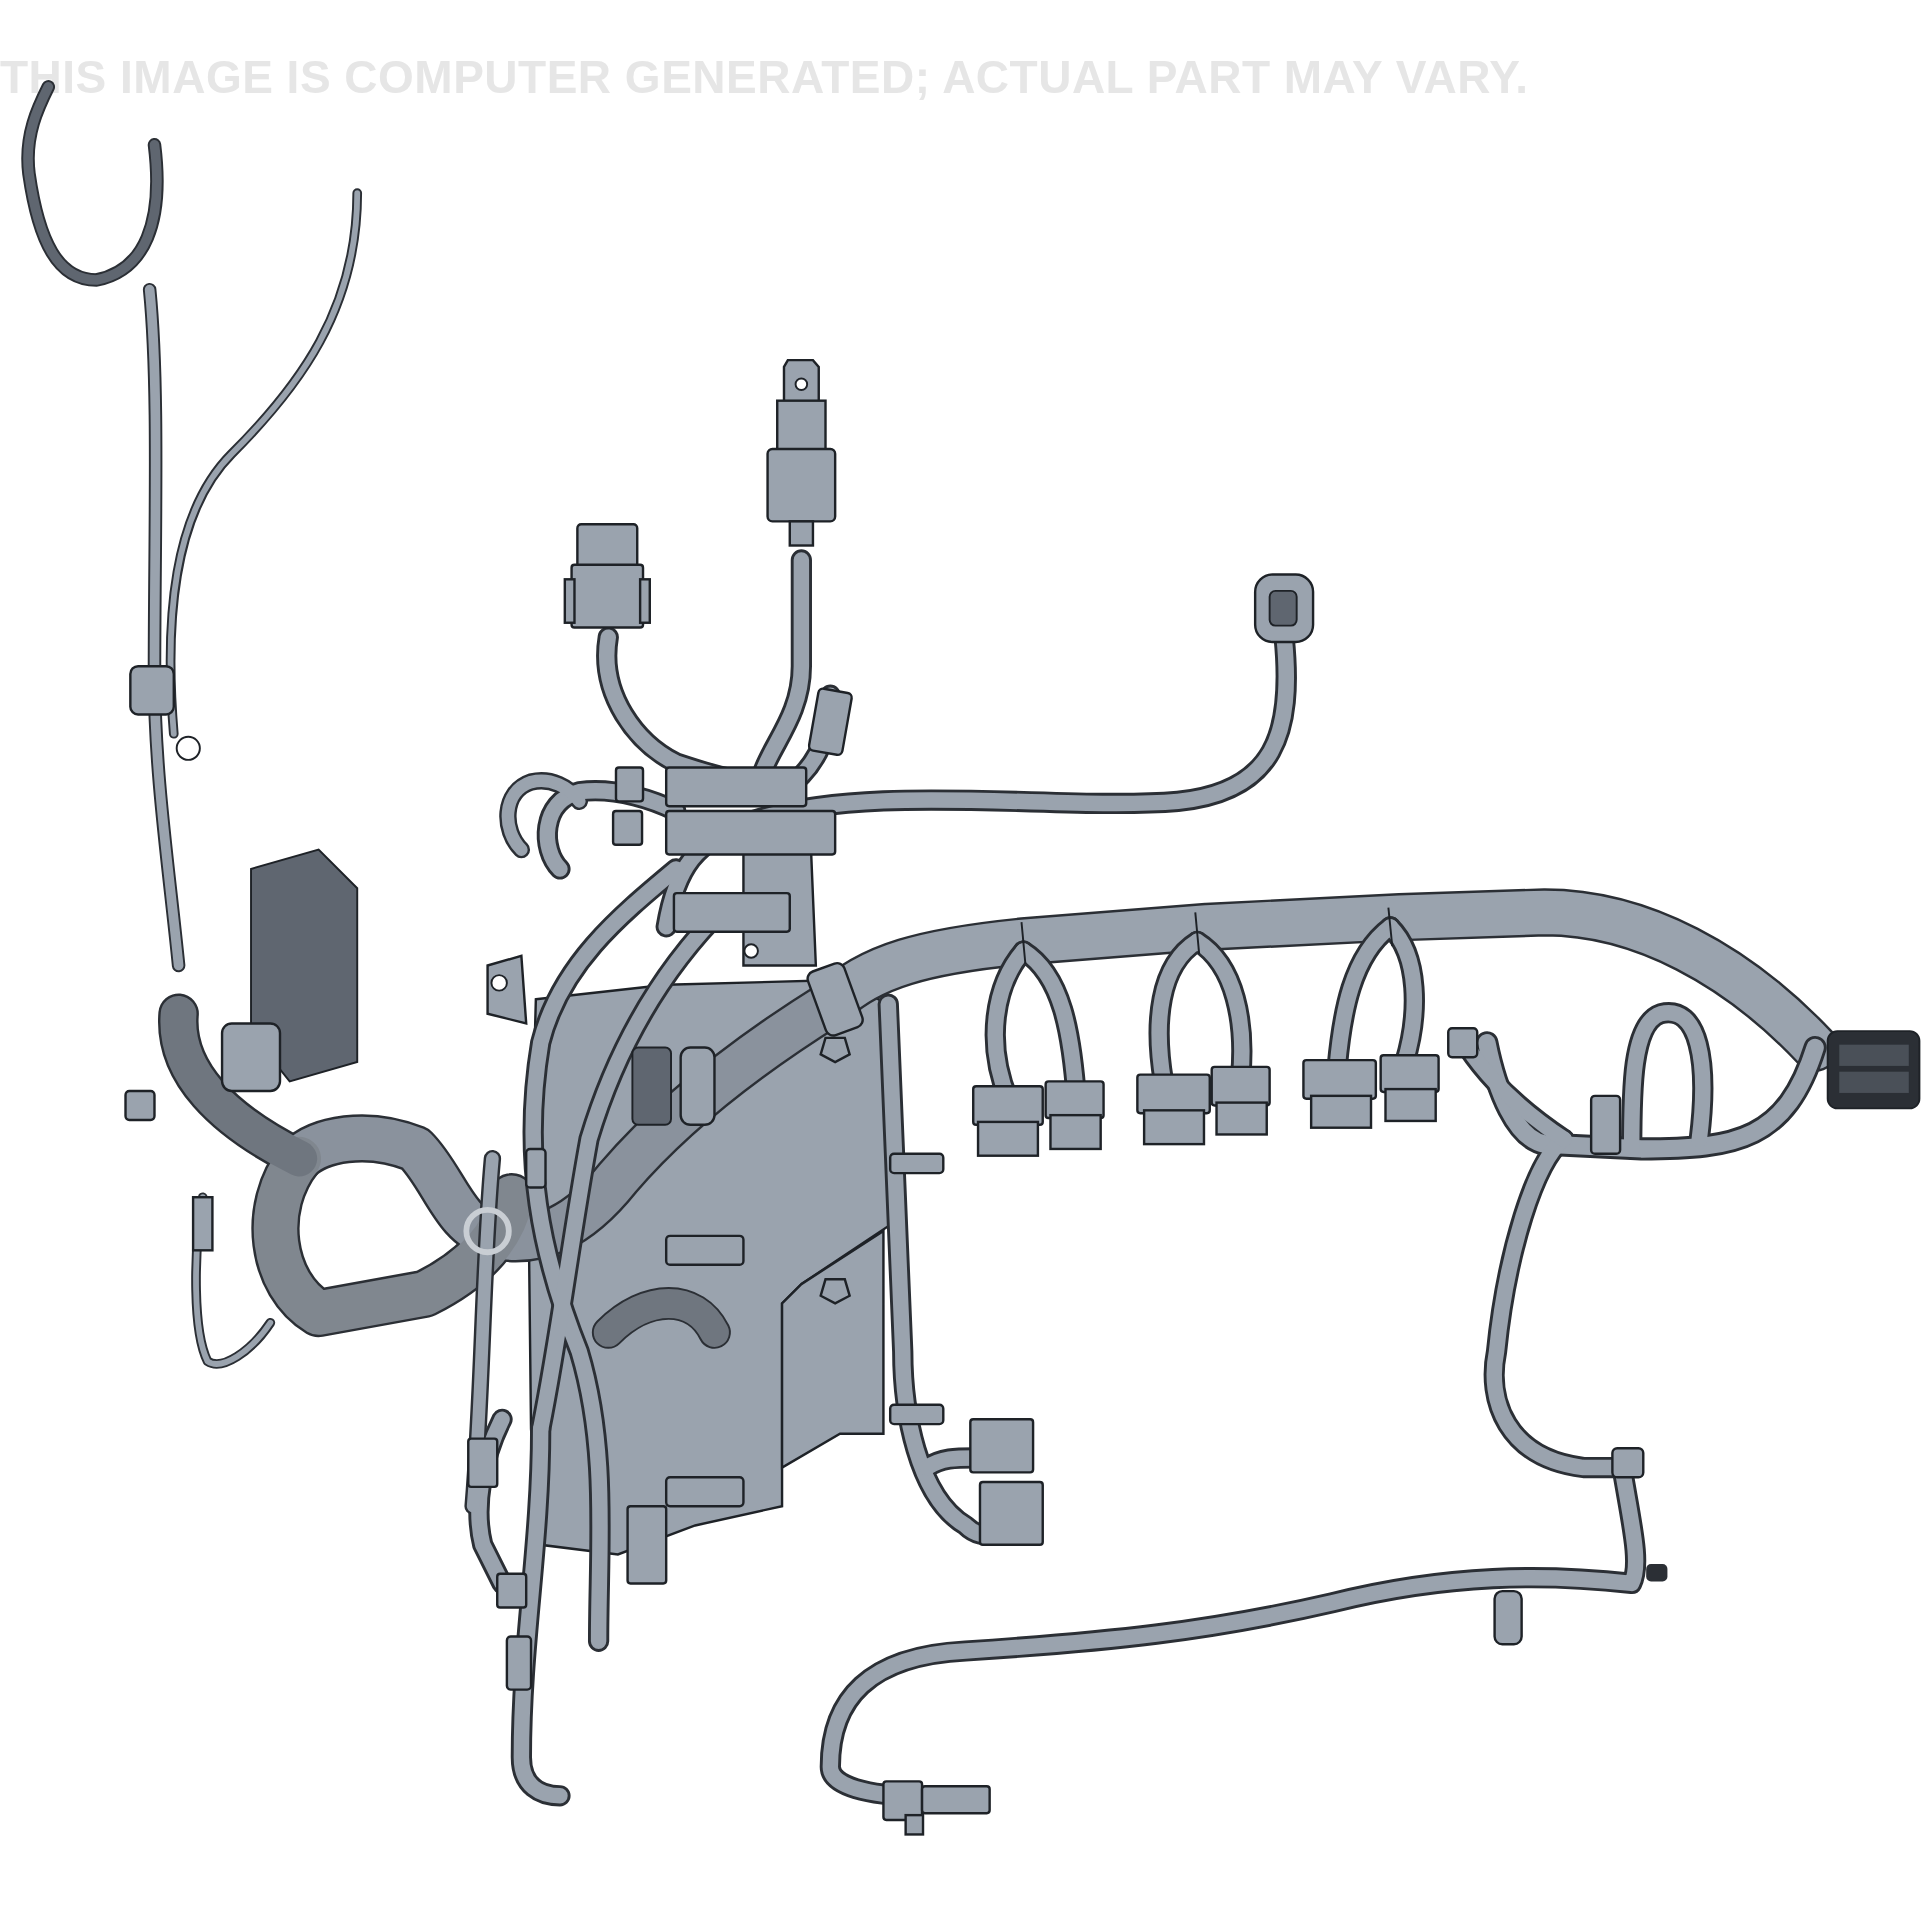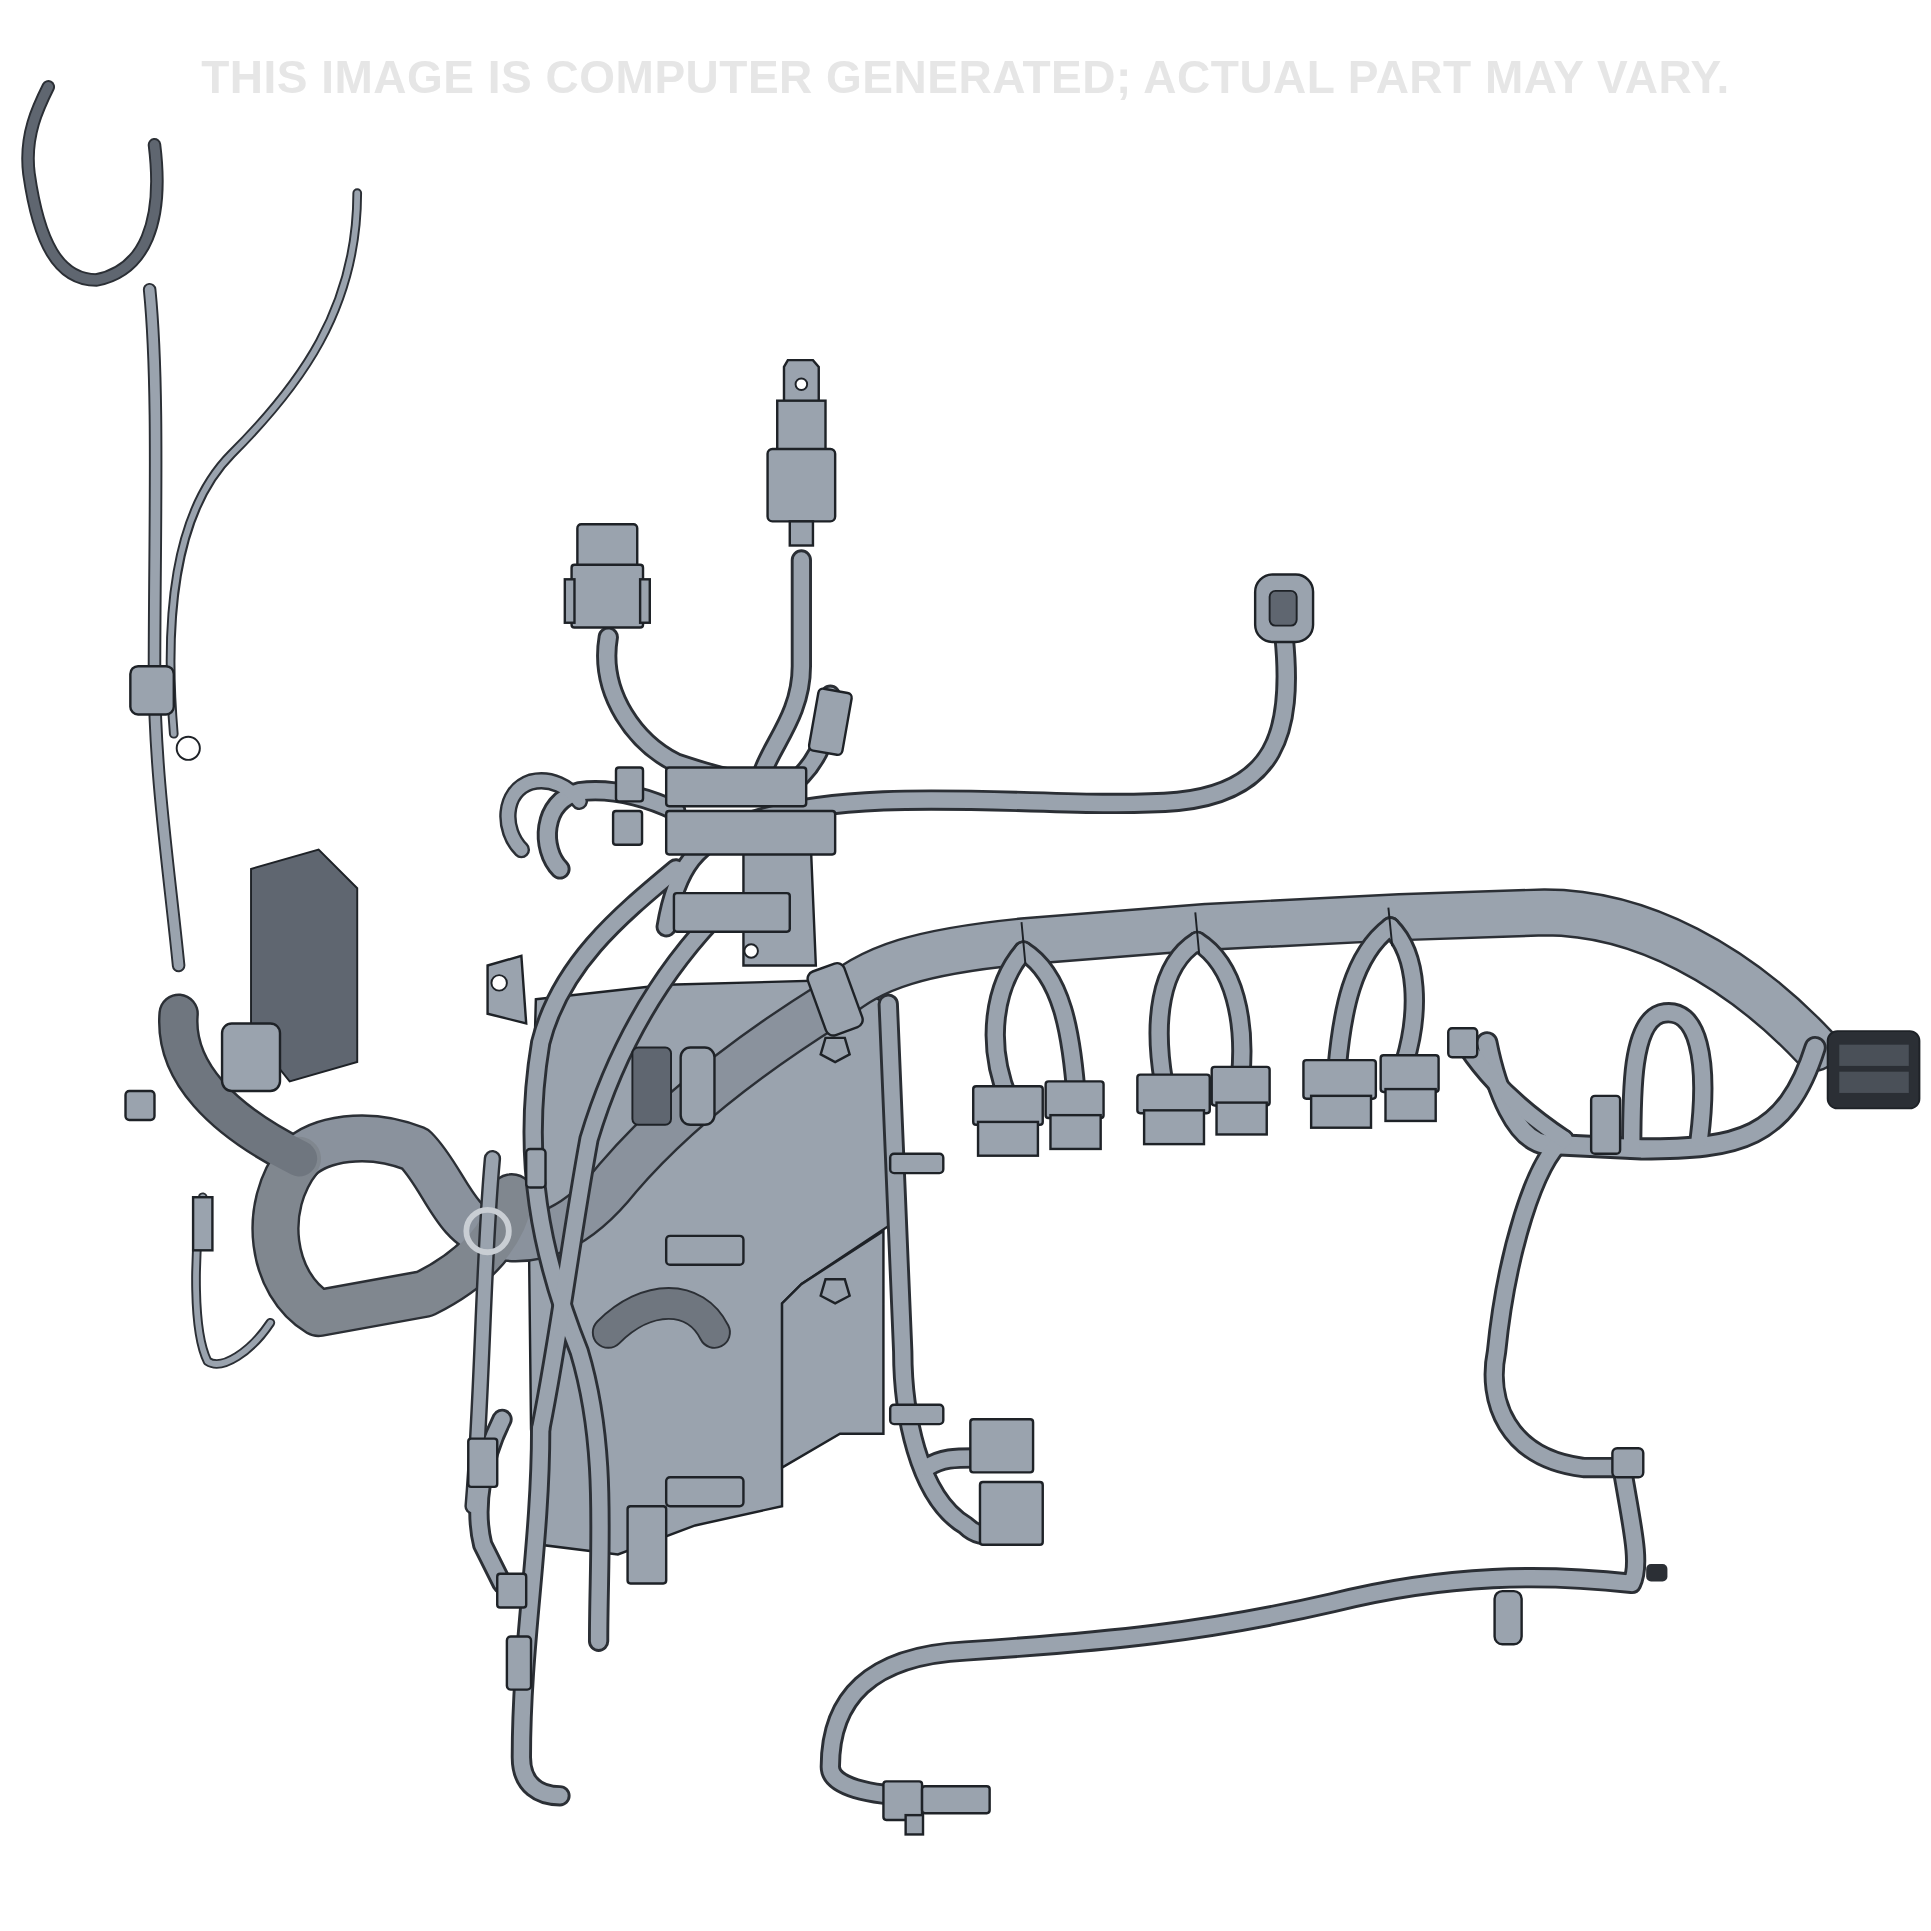--- a/index.html
+++ b/index.html
@@ -1,17 +1,17 @@
 <!DOCTYPE html>
 <html><head>
 <meta charset="utf-8">
 <style>
   html,body{margin:0;padding:0;background:#ffffff;}
   #stage{position:relative;width:1931px;height:1931px;overflow:hidden;background:#ffffff;}
-  #watermark{position:absolute;left:0;top:50px;width:1931px;text-align:center;
+  #watermark{position:absolute;left:0;top:50px;width:1931px;text-align:left;
     font-family:"Liberation Sans",sans-serif;font-weight:bold;font-size:46px;
     letter-spacing:0.5px;color:#e6e6e6;white-space:nowrap;}
   svg{position:absolute;left:0;top:0;}
   .wire{fill:none;stroke-linecap:round;stroke-linejoin:round;}
   .w-out{stroke:#2b2f35;}
   .conn{fill:#9aa3ae;stroke:#1e2227;stroke-width:2.5;}
   .plate{fill:#9aa3ae;stroke:#1e2227;stroke-width:2.5;}
   .dark{fill:#5f6670;stroke:#1e2227;stroke-width:2;}
   .hole{fill:#ffffff;stroke:#1e2227;stroke-width:2;}
 </style>

